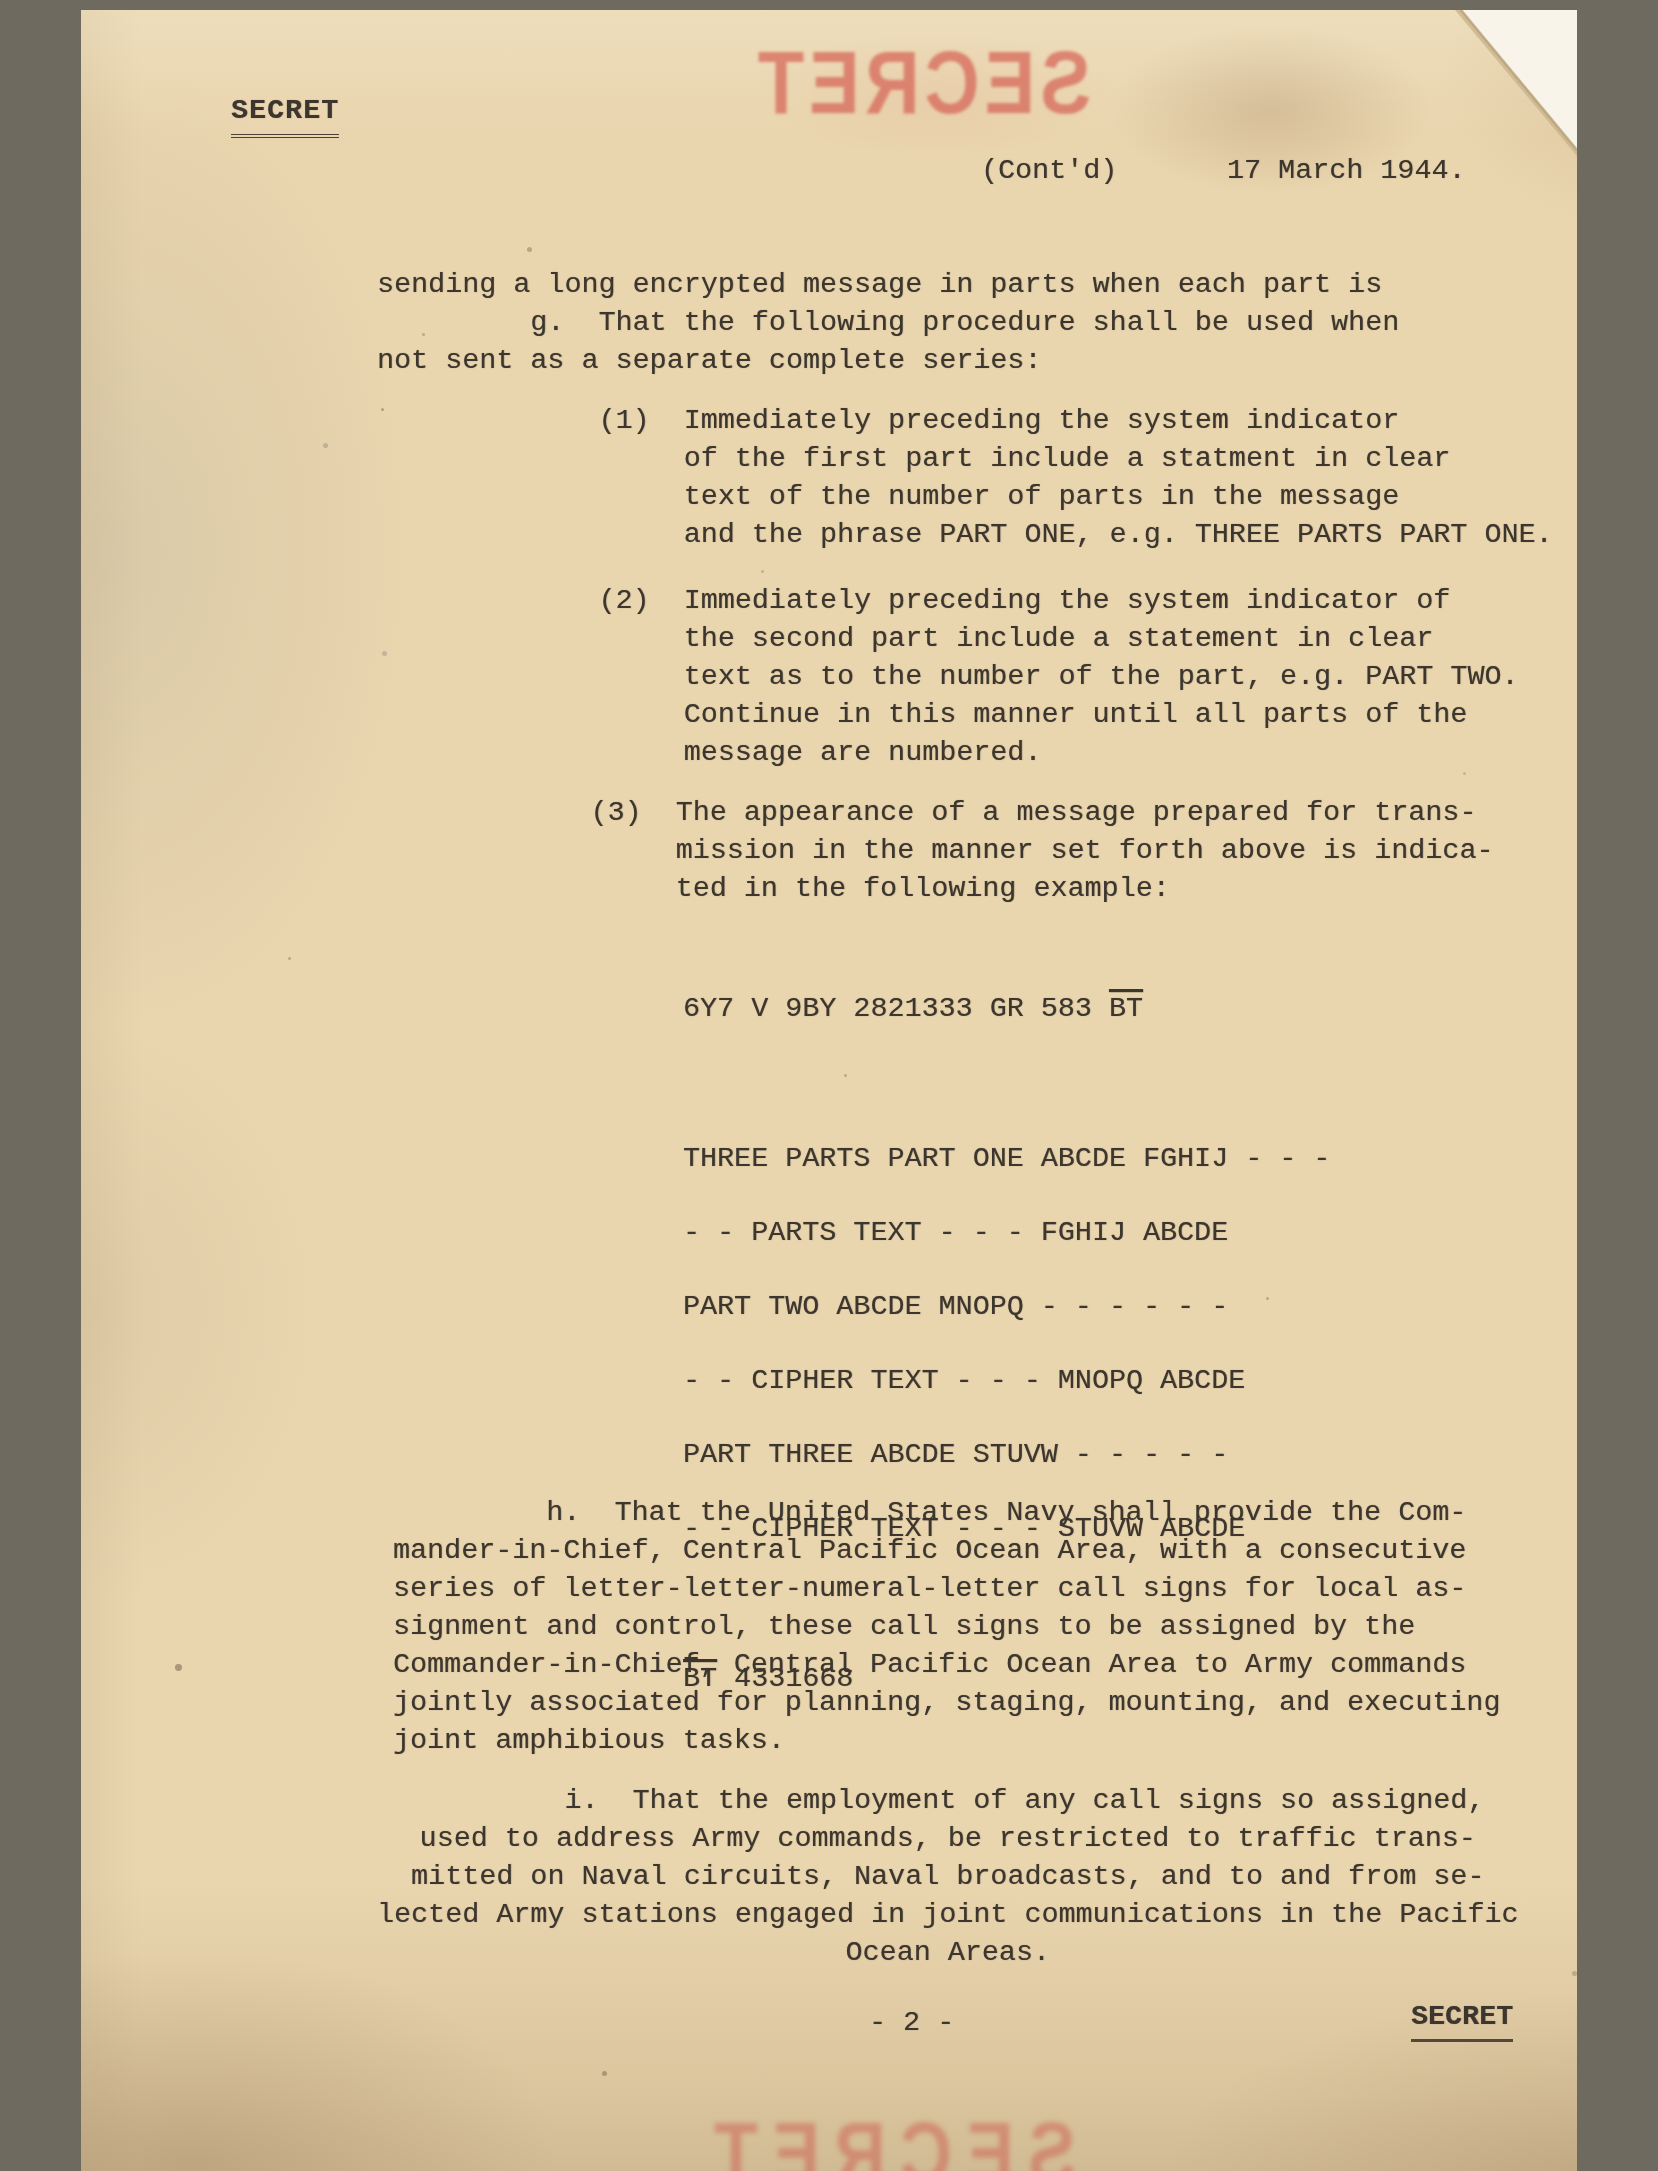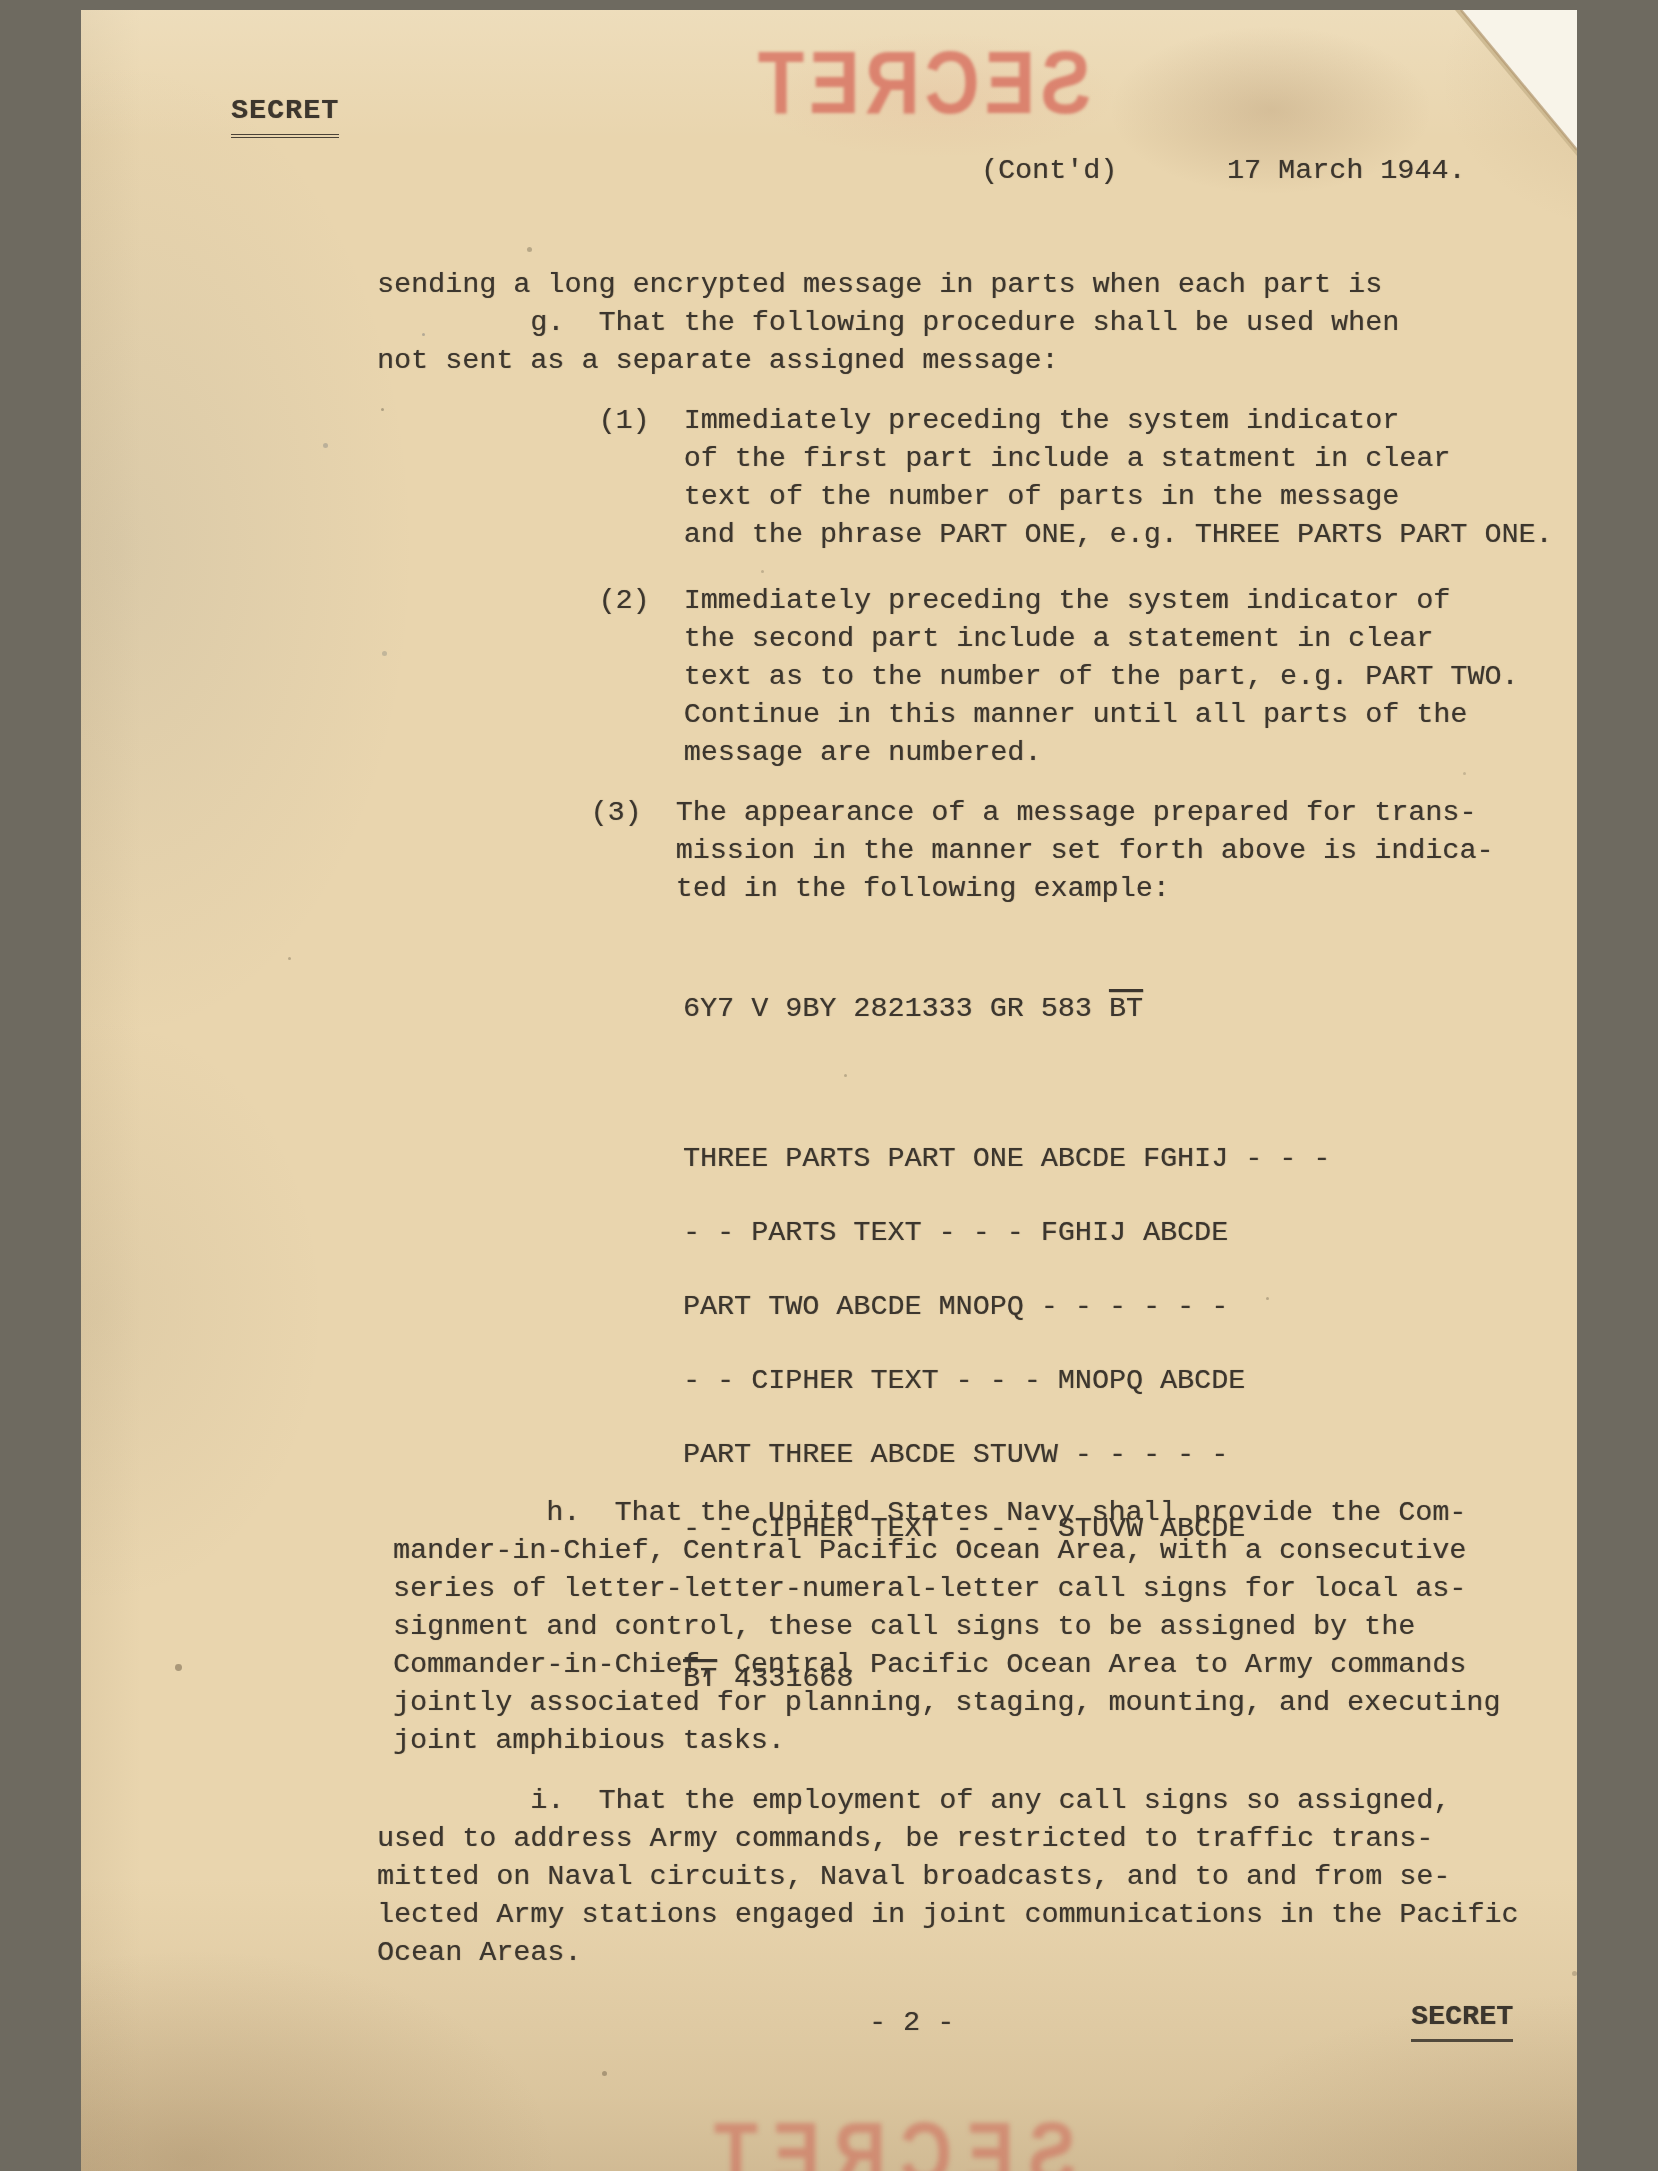--- a/index.html
+++ b/index.html
@@ -39,21 +39,21 @@
   .hdr-contd { left:900px;  top:142px; }
   .hdr-date  { left:1146px; top:142px; }
   .para-g { left:296px; top:256px; }
   .item-1 { left:296px; top:392px; }
   .item-2 { left:296px; top:572px; }
   .item-3 { left:288px; top:784px; }
   .example { left:602px; top:886px; }
   .example .line, .example .xline { line-height:74px; }
   .ov { text-decoration:overline; text-decoration-thickness:3px; }
   .para-h { left:312px; top:1484px; }
-  .para-i { left:296px; top:1772px; }
+  .para-i { left:296px; top:1772px;text-align:center; }
   .pagenum { left:788px; top:1994px; }
   .clsf-bottom { left:1330px; top:1988px; font-weight:bold;
                border-bottom:3px solid rgba(56,50,42,0.85); padding-bottom:3px; }
   .stamp {
     position:absolute;
     font-family:"Liberation Sans", sans-serif;
     font-weight:700;
     text-align:center;
   }
   .stamp-top {
@@ -102,21 +102,21 @@
     <polygon points="6,0 128,0 128,146" fill="#c8b48c" opacity="0.8"></polygon>
     <polygon points="12,0 128,0 128,140" fill="#f8f4e9"></polygon>
     <line x1="12" y1="0" x2="128" y2="140" stroke="#b39870" stroke-width="2.5" opacity="0.7"></line>
   </svg>
 
   <div class="clsf clsf-top">SECRET</div>
 
   <div class="hdr hdr-contd">(Cont'd)</div>
   <div class="hdr hdr-date">17 March 1944.</div>
 
-  <div class="block para-g"><div class="line">sending a long encrypted message in parts when each part is</div><div class="line">         g.  That the following procedure shall be used when</div><div class="line">not sent as a separate assigned message:</div></div>
+  <div class="block para-g"><div class="line">sending a long encrypted message in parts when each part is</div><div class="line">         g.  That the following procedure shall be used when</div><div class="line">not sent as a separate complete series:</div></div>
   <div class="block item-1"><div class="line">             (1)  Immediately preceding the system indicator</div><div class="line">                  of the first part include a statment in clear</div><div class="line">                  text of the number of parts in the message</div><div class="line">                  and the phrase PART ONE, e.g. THREE PARTS PART ONE.</div></div>
   <div class="block item-2"><div class="line">             (2)  Immediately preceding the system indicator of</div><div class="line">                  the second part include a statement in clear</div><div class="line">                  text as to the number of the part, e.g. PART TWO.</div><div class="line">                  Continue in this manner until all parts of the</div><div class="line">                  message are numbered.</div></div>
   <div class="block item-3"><div class="line">             (3)  The appearance of a message prepared for trans-</div><div class="line">                  mission in the manner set forth above is indica-</div><div class="line">                  ted in the following example:</div></div>
 
   <div class="block example">
     <div class="xline line"><span>6Y7 V 9BY 2821333 GR 583 </span><span class="ov">BT</span></div>
     <div><div class="line">THREE PARTS PART ONE ABCDE FGHIJ - - -</div><div class="line">- - PARTS TEXT - - - FGHIJ ABCDE</div><div class="line">PART TWO ABCDE MNOPQ - - - - - -</div><div class="line">- - CIPHER TEXT - - - MNOPQ ABCDE</div><div class="line">PART THREE ABCDE STUVW - - - - -</div><div class="line">- - CIPHER TEXT - - - STUVW ABCDE</div></div>
     <div class="xline line"><span class="ov">BT</span><span> 4331668</span></div>
   </div>
 

